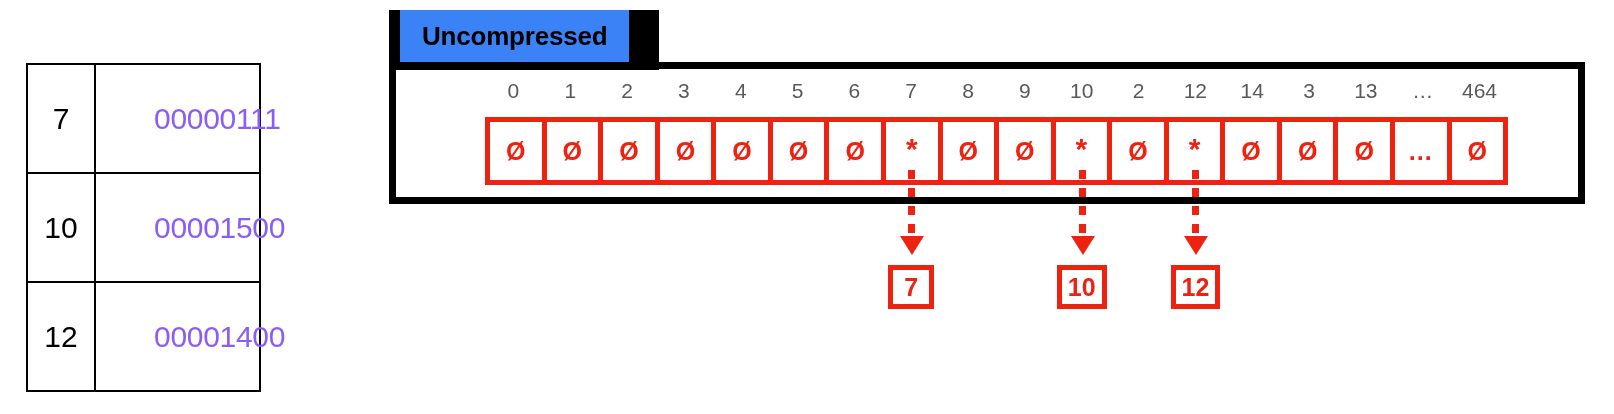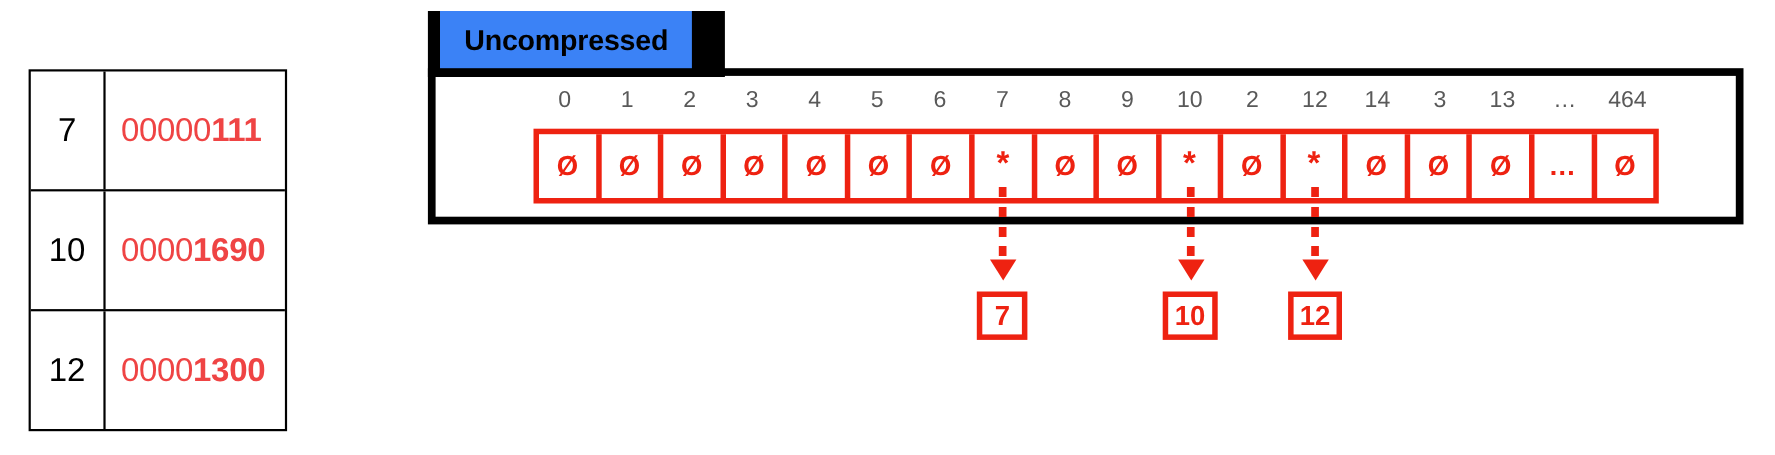--- a/index.html
+++ b/index.html
@@ -45,25 +45,26 @@
     justify-content: center;
     font-size: 30px;
     color: #000000;
   }
   .lut-bin {
     flex: 1 1 auto;
     display: flex;
     align-items: center;
     padding-left: 14px;
     font-size: 30px;
-    color: #ef4444;
+    color: #8b5cf6;
     letter-spacing: -0.3px;
+    margin-left: 44px;
   }
   .bin-prefix { font-weight: 400; }
-  .bin-suffix { font-weight: 700; }
+  .bin-suffix { font-weight: 400; }
 
   
   #uncompressed-panel {
     position: absolute;
     left: 389px;
     top: 10px;
     width: 1196px;
     height: 194px;
   }
   #panel-badge {
@@ -219,29 +220,29 @@
     <div class="lut-bin">
         <span class="bin-prefix">00000</span>
         <span class="bin-suffix">111</span>
       </div>
   </div>
 
   <div class="lut-row">
     <div class="lut-dec">10</div>
     <div class="lut-bin">
         <span class="bin-prefix">0000</span>
-        <span class="bin-suffix">1690</span>
+        <span class="bin-suffix">1500</span>
       </div>
   </div>
 
   <div class="lut-row">
     <div class="lut-dec">12</div>
     <div class="lut-bin">
         <span class="bin-prefix">0000</span>
-        <span class="bin-suffix">1300</span>
+        <span class="bin-suffix">1400</span>
       </div>
   </div>
 
 </div>
 
 <div id="uncompressed-panel">
 
   <div id="badge-underlay"></div>
   <div id="panel-box"></div>
 

